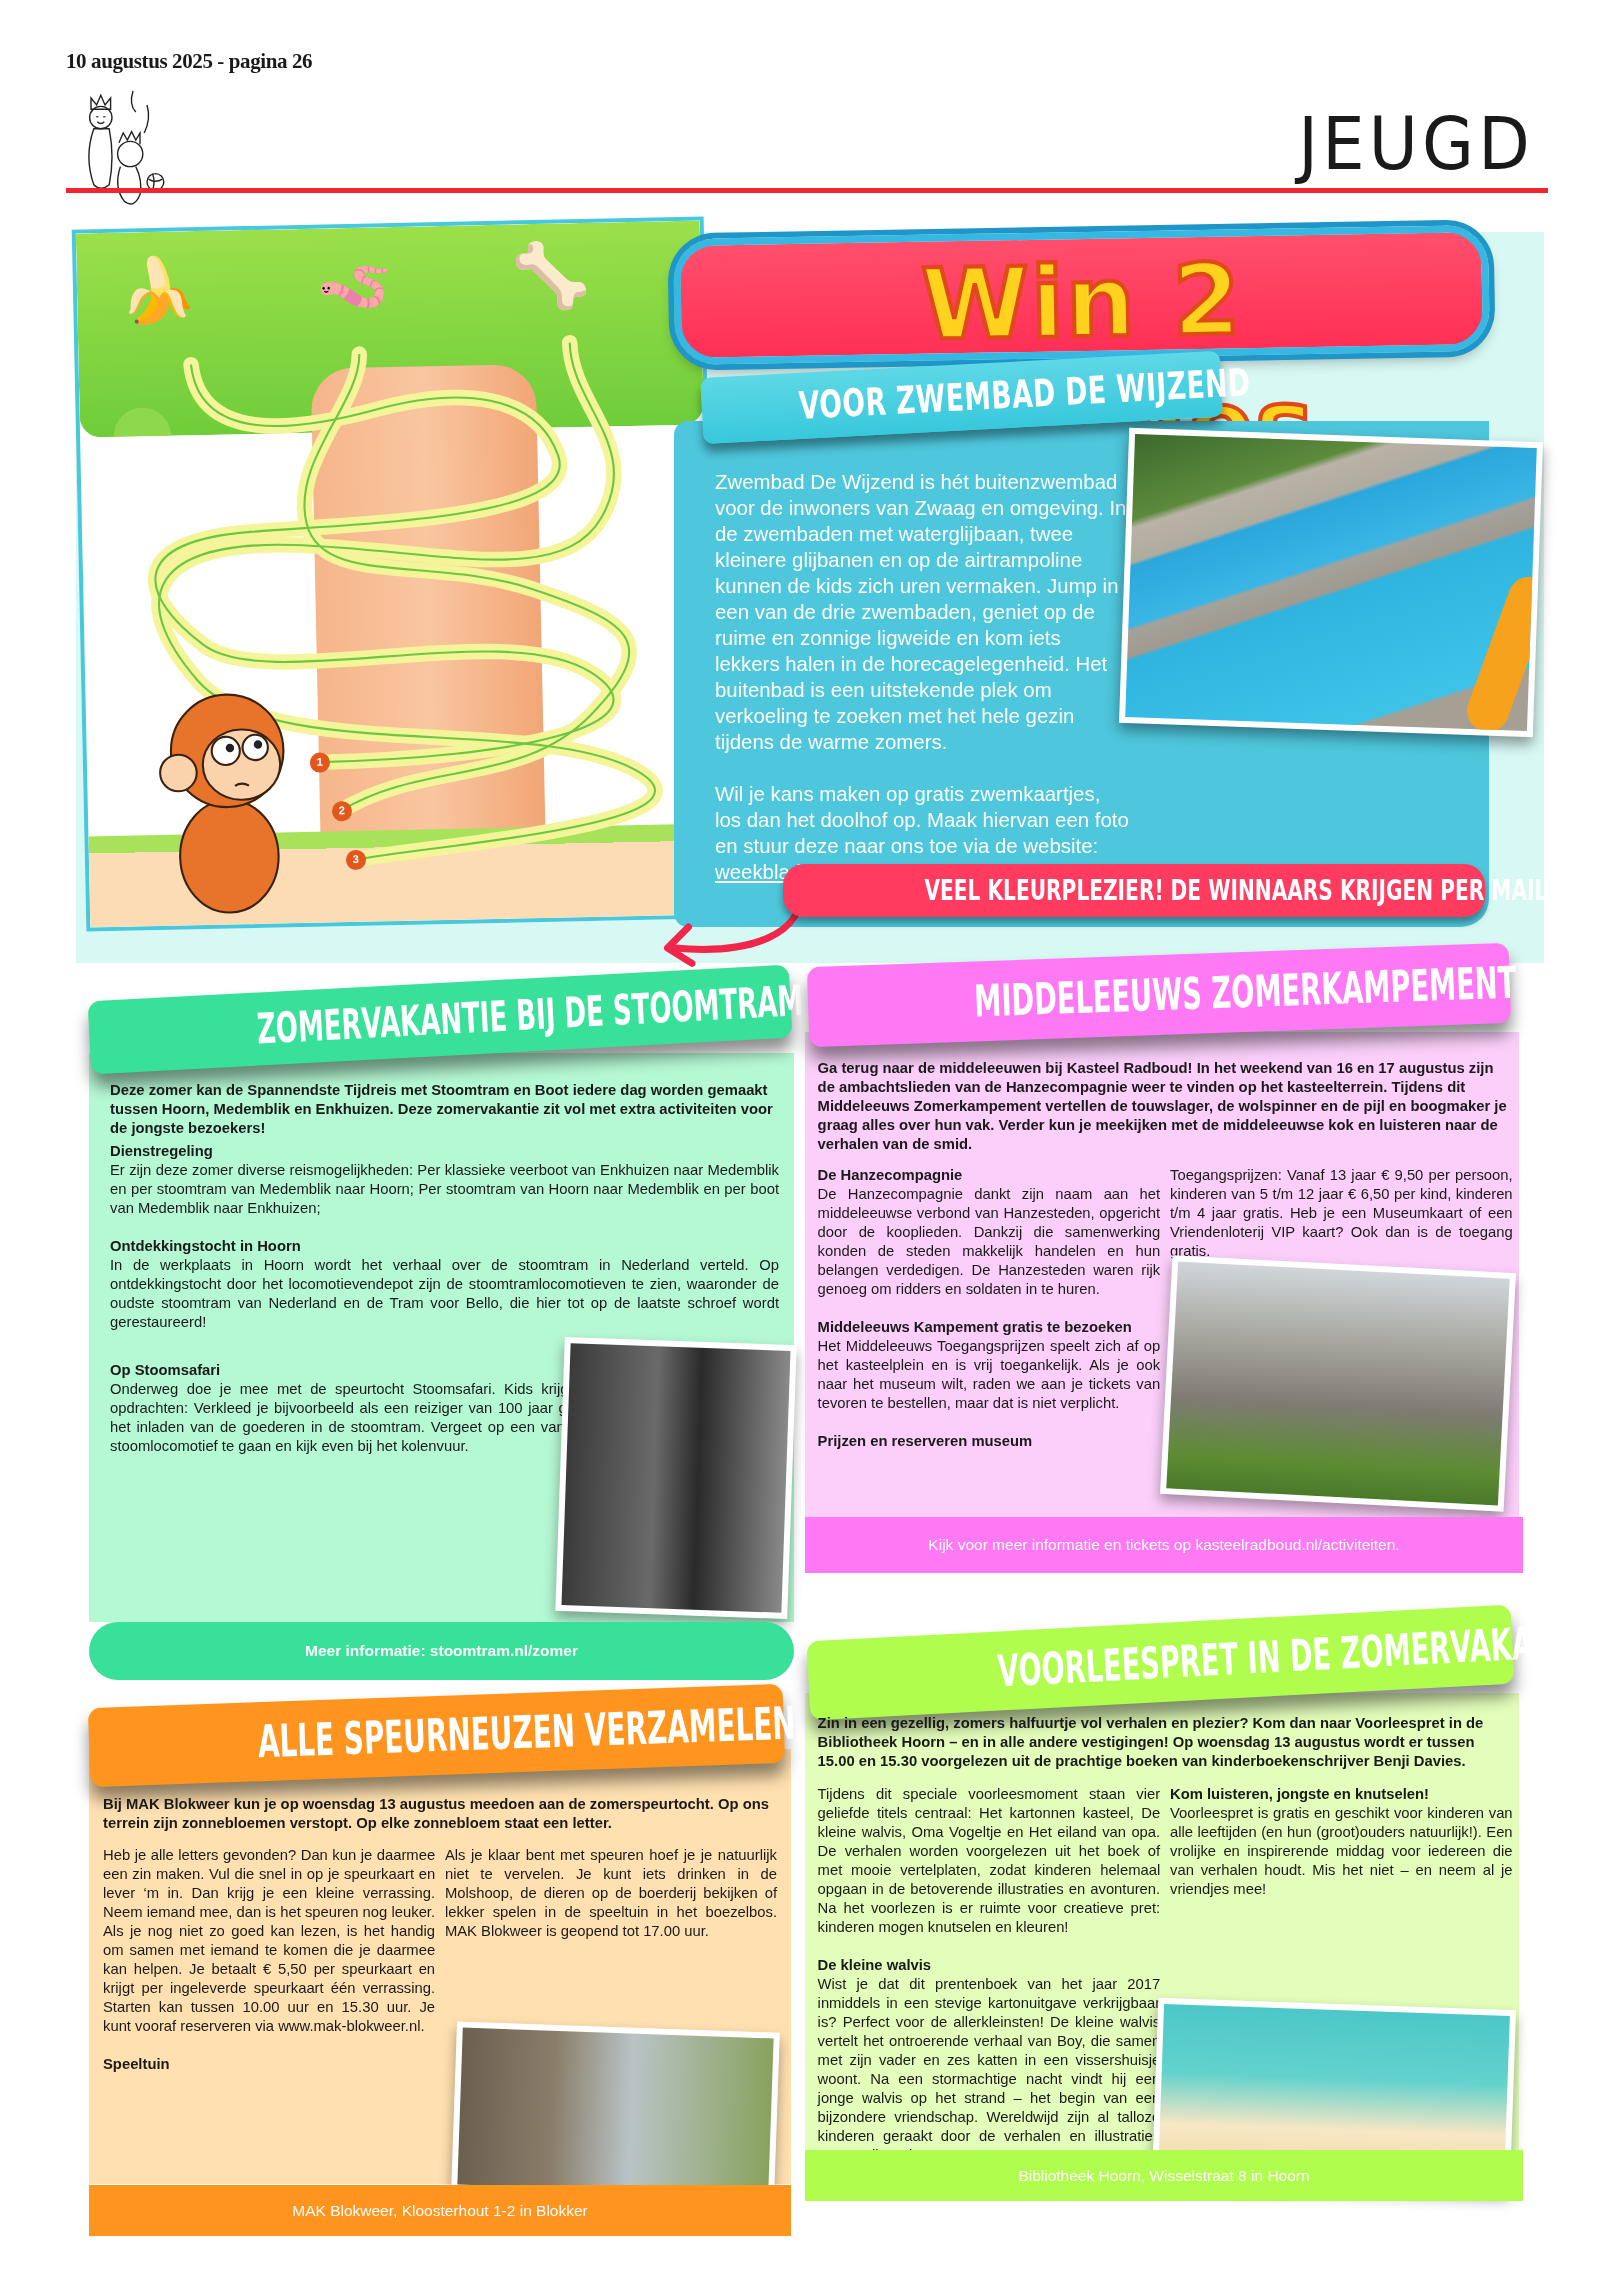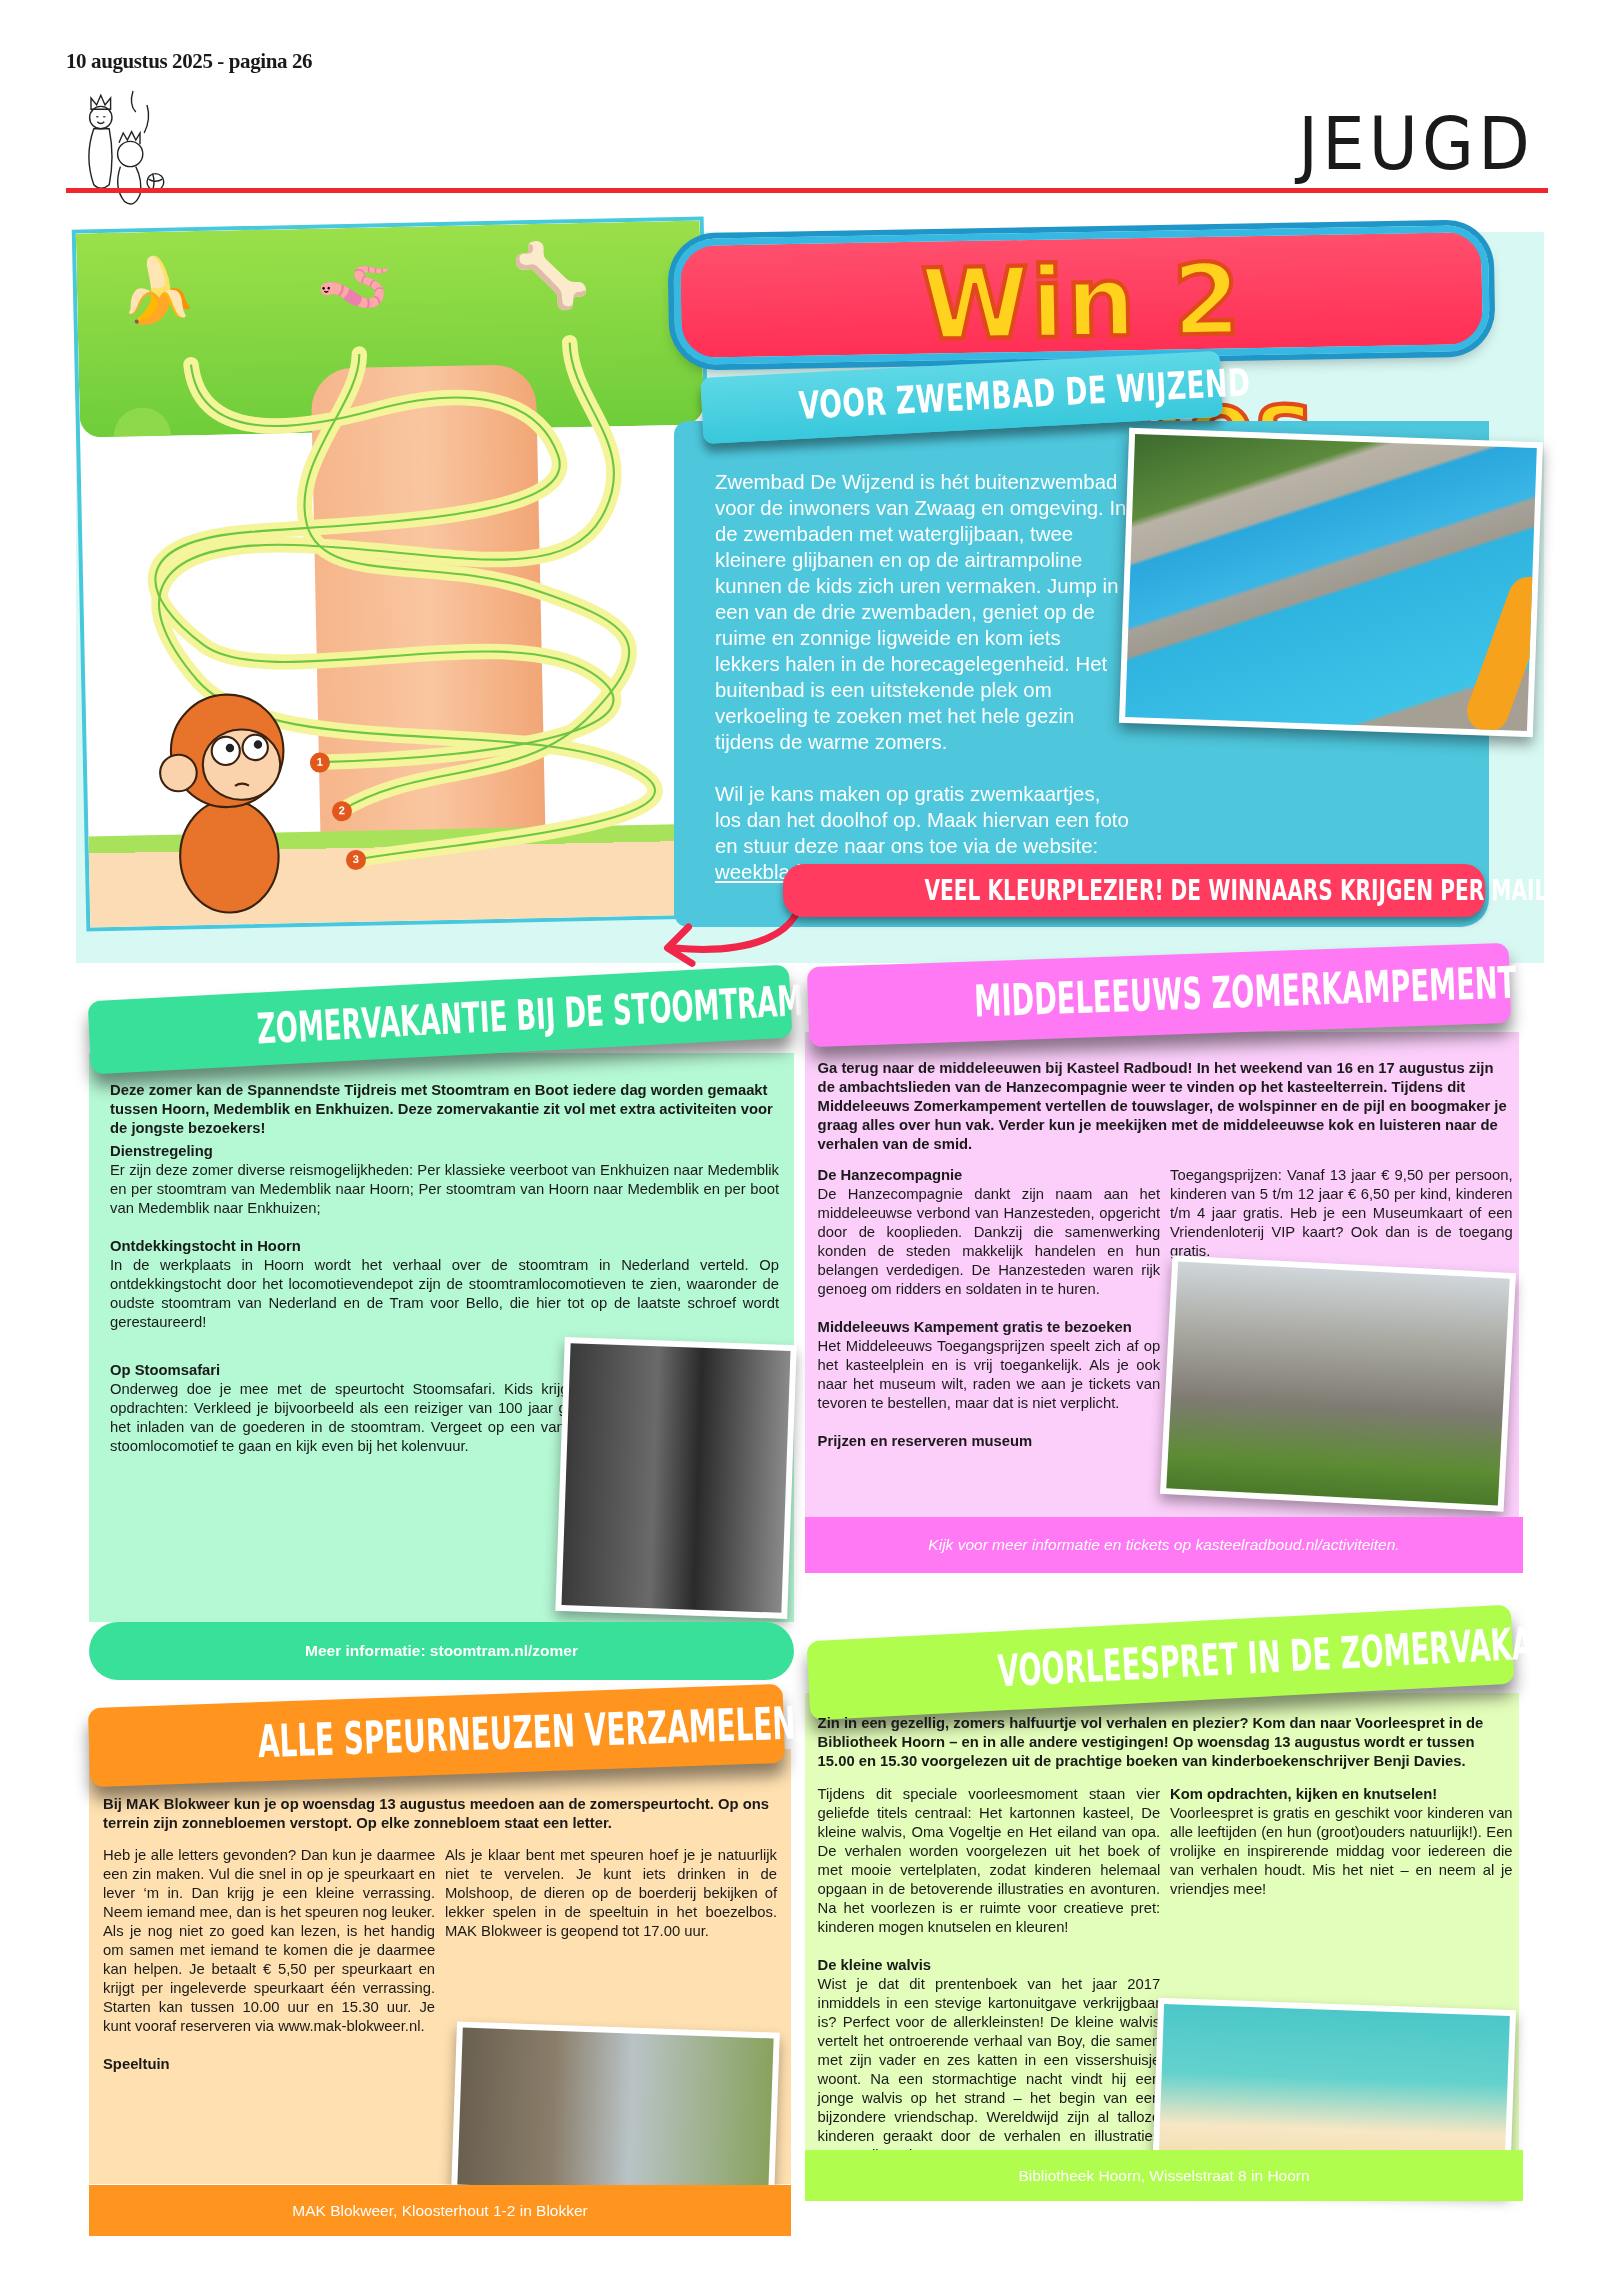--- a/index.html
+++ b/index.html
@@ -56,21 +56,21 @@
   .c1 .footer { top: 660px; height: 58px; line-height: 58px; background: #38e09a; border-radius: 29px; }
   .c1 .banner { left: 0; top: 21px; width: 702px; height: 73px; background: #38e09a; font-size: 42px; line-height: 73px; transform: rotate(-3deg); }
   .c1 .lead { position: absolute; left: 21px; top: 119px; width: 667px; }
   .c1 .cols { left: 21px; top: 180px; width: 669px; flex-direction: column; }
   .c1 .photo { left: 471px; top: 379px; width: 232px; height: 274px; transform: rotate(2deg); }
   .c1 .photo .img { background: linear-gradient(90deg,#3a3a3a 0,#6a6a6a 40%,#2a2a2a 60%,#8a8a8a 100%); }
 
   
   .c2 { left: 805px; top: 941px; width: 718px; height: 674px; }
   .c2 .body { left: 0; top: 91px; width: 714px; height: 485px; background: #fbcffa; }
-  .c2 .footer { top: 576px; height: 56px; line-height: 56px; background: #ff78f4; font-weight: normal; font-style: italic; }
+  .c2 .footer { top: 576px; height: 56px; line-height: 56px; background: #ff78f4; font-weight: normal; }
   .c2 .banner { left: 2.8px; top: 14px; width: 702px; height: 80px; background: #ff78f4; font-size: 44px; line-height: 80px; transform: rotate(-2deg); }
   .c2 .lead { position: absolute; left: 12.6px; top: 118px; width: 695px; }
   .c2 .cols { left: 12.6px; top: 225px; width: 695px; }
   .c2 .photo { left: 361px; top: 323px; width: 344px; height: 239px; transform: rotate(3deg); }
   .c2 .photo .img { background: linear-gradient(180deg,#d0d6da 0,#a9a9a2 30%,#7f7b73 60%,#5d8c34 85%,#4a7a2a 100%); }
 
   
   .c3 { left: 89px; top: 1693px; width: 702px; height: 541px; }
   .c3 .body { left: 0; top: 56px; width: 702px; height: 435px; background: #ffe0b0; }
   .c3 .footer { top: 492px; height: 51px; line-height: 51px; background: #ff941e; font-weight: normal; }
@@ -233,21 +233,21 @@
   <div class="body"></div>
   <div class="banner"><span>VOORLEESPRET IN DE ZOMERVAKANTIE!</span></div>
   <div class="lead">Zin in een gezellig, zomers halfuurtje vol verhalen en plezier? Kom dan naar Voorleespret in de Bibliotheek Hoorn – en in alle andere vestigingen! Op woensdag 13 augustus wordt er tussen 15.00 en 15.30 voorgelezen uit de prachtige boeken van kinderboekenschrijver Benji Davies.</div>
   <div class="cols">
     <div class="col">
       <p>Tijdens dit speciale voorleesmoment staan vier geliefde titels centraal: Het kartonnen kasteel, De kleine walvis, Oma Vogeltje en Het eiland van opa. De verhalen worden voorgelezen uit het boek of met mooie vertelplaten, zodat kinderen helemaal opgaan in de betoverende illustraties en avonturen. Na het voorlezen is er ruimte voor creatieve pret: kinderen mogen knutselen en kleuren!</p>
       <h4>De kleine walvis</h4>
       <p>Wist je dat dit prentenboek van het jaar 2017 inmiddels in een stevige kartonuitgave verkrijgbaar is? Perfect voor de allerkleinsten! De kleine walvis vertelt het ontroerende verhaal van Boy, die samen met zijn vader en zes katten in een vissershuisje woont. Na een stormachtige nacht vindt hij een jonge walvis op het strand – het begin van een bijzondere vriendschap. Wereldwijd zijn al talloze kinderen geraakt door de verhalen en illustraties van Benji Davies.</p>
     </div>
     <div class="col">
-      <h4>Kom opdrachten, kijken en knutselen!</h4>
+      <h4>Kom luisteren, jongste en knutselen!</h4>
       <p>Voorleespret is gratis en geschikt voor kinderen van alle leeftijden (en hun (groot)ouders natuurlijk!). Een vrolijke en inspirerende middag voor iedereen die van verhalen houdt. Mis het niet – en neem al je vriendjes mee!</p>
     </div>
   </div>
   <div class="photo">
       <div class="img"></div>
     </div>
   <div class="footer">Bibliotheek Hoorn, Wisselstraat 8 in Hoorn</div>
 </div>
 
 

